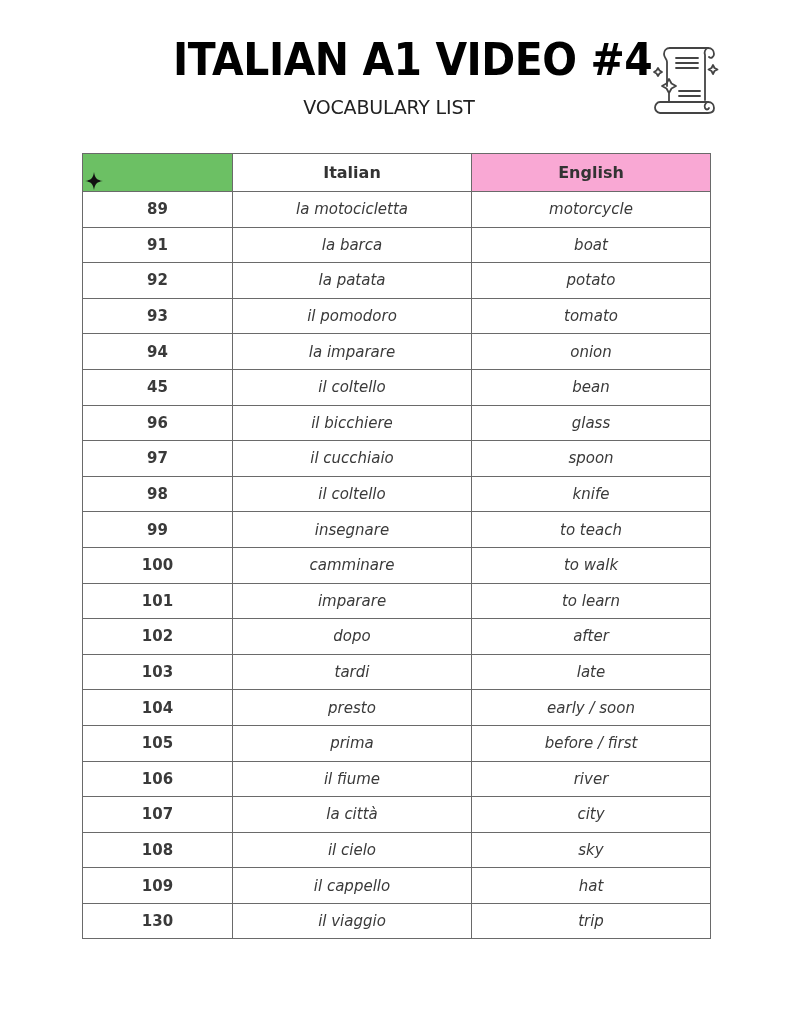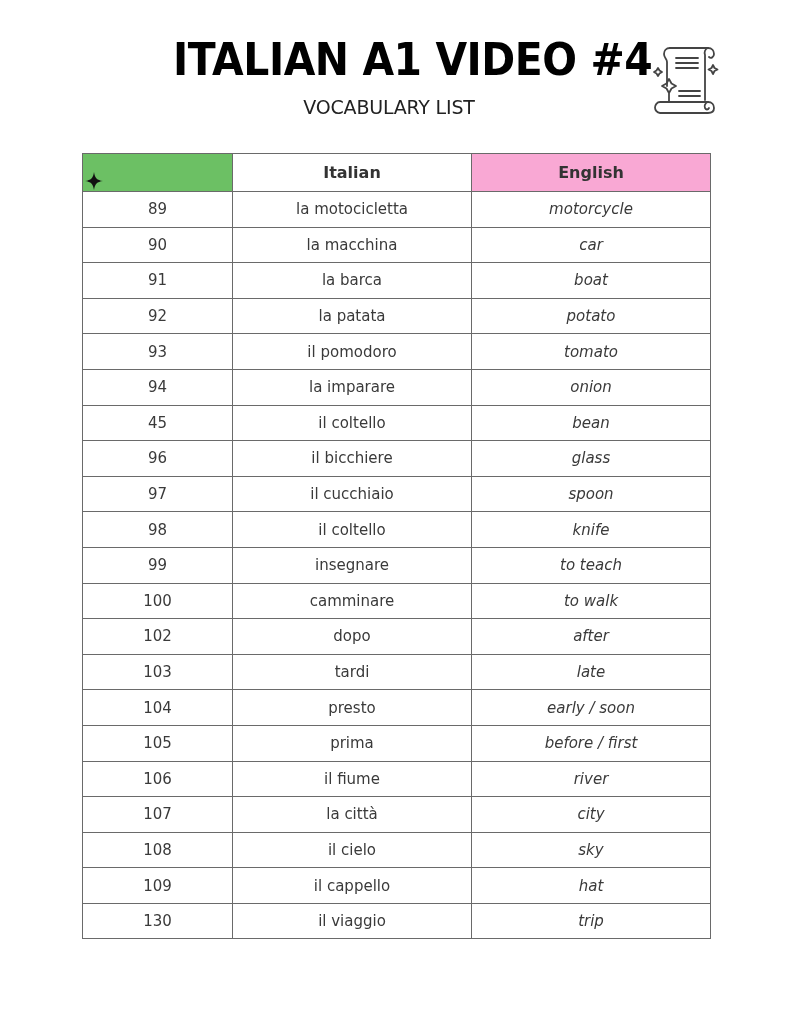--- a/index.html
+++ b/index.html
@@ -91,27 +91,28 @@
       position: absolute;
       left: 1px;
       bottom: 0px;
       width: 20px;
       height: 20px;
     }
     table.vocab td {
       height: 34.6px;
     }
     td.num {
-      font-weight: normal;
+      font-weight: bold;
       color: #333;
       font-size: 15px;
       margin-top: 8px;
     }
     td.it {
       color: #444;
+      font-style: italic;
     }
     td.en {
       font-style: italic;
       color: #444;
     }
   </style>
 </head>
 <body>
 
 <div class="title"><span>ITALIAN A1 VIDEO #4</span></div>
@@ -155,25 +156,20 @@
       <th class="eng-head">English</th>
     </tr>
   </thead>
   <tbody id="vocab-body">
     <tr>
         <td class="num">89</td>
         <td class="it">la motocicletta</td>
         <td class="en">motorcycle</td>
       </tr>
     <tr>
-        <td class="num">90</td>
-        <td class="it">la macchina</td>
-        <td class="en">car</td>
-      </tr>
-    <tr>
         <td class="num">91</td>
         <td class="it">la barca</td>
         <td class="en">boat</td>
       </tr>
     <tr>
         <td class="num">92</td>
         <td class="it">la patata</td>
         <td class="en">potato</td>
       </tr>
     <tr>
@@ -210,20 +206,25 @@
         <td class="num">99</td>
         <td class="it">insegnare</td>
         <td class="en">to teach</td>
       </tr>
     <tr>
         <td class="num">100</td>
         <td class="it">camminare</td>
         <td class="en">to walk</td>
       </tr>
     <tr>
+        <td class="num">101</td>
+        <td class="it">imparare</td>
+        <td class="en">to learn</td>
+      </tr>
+    <tr>
         <td class="num">102</td>
         <td class="it">dopo</td>
         <td class="en">after</td>
       </tr>
     <tr>
         <td class="num">103</td>
         <td class="it">tardi</td>
         <td class="en">late</td>
       </tr>
     <tr>

